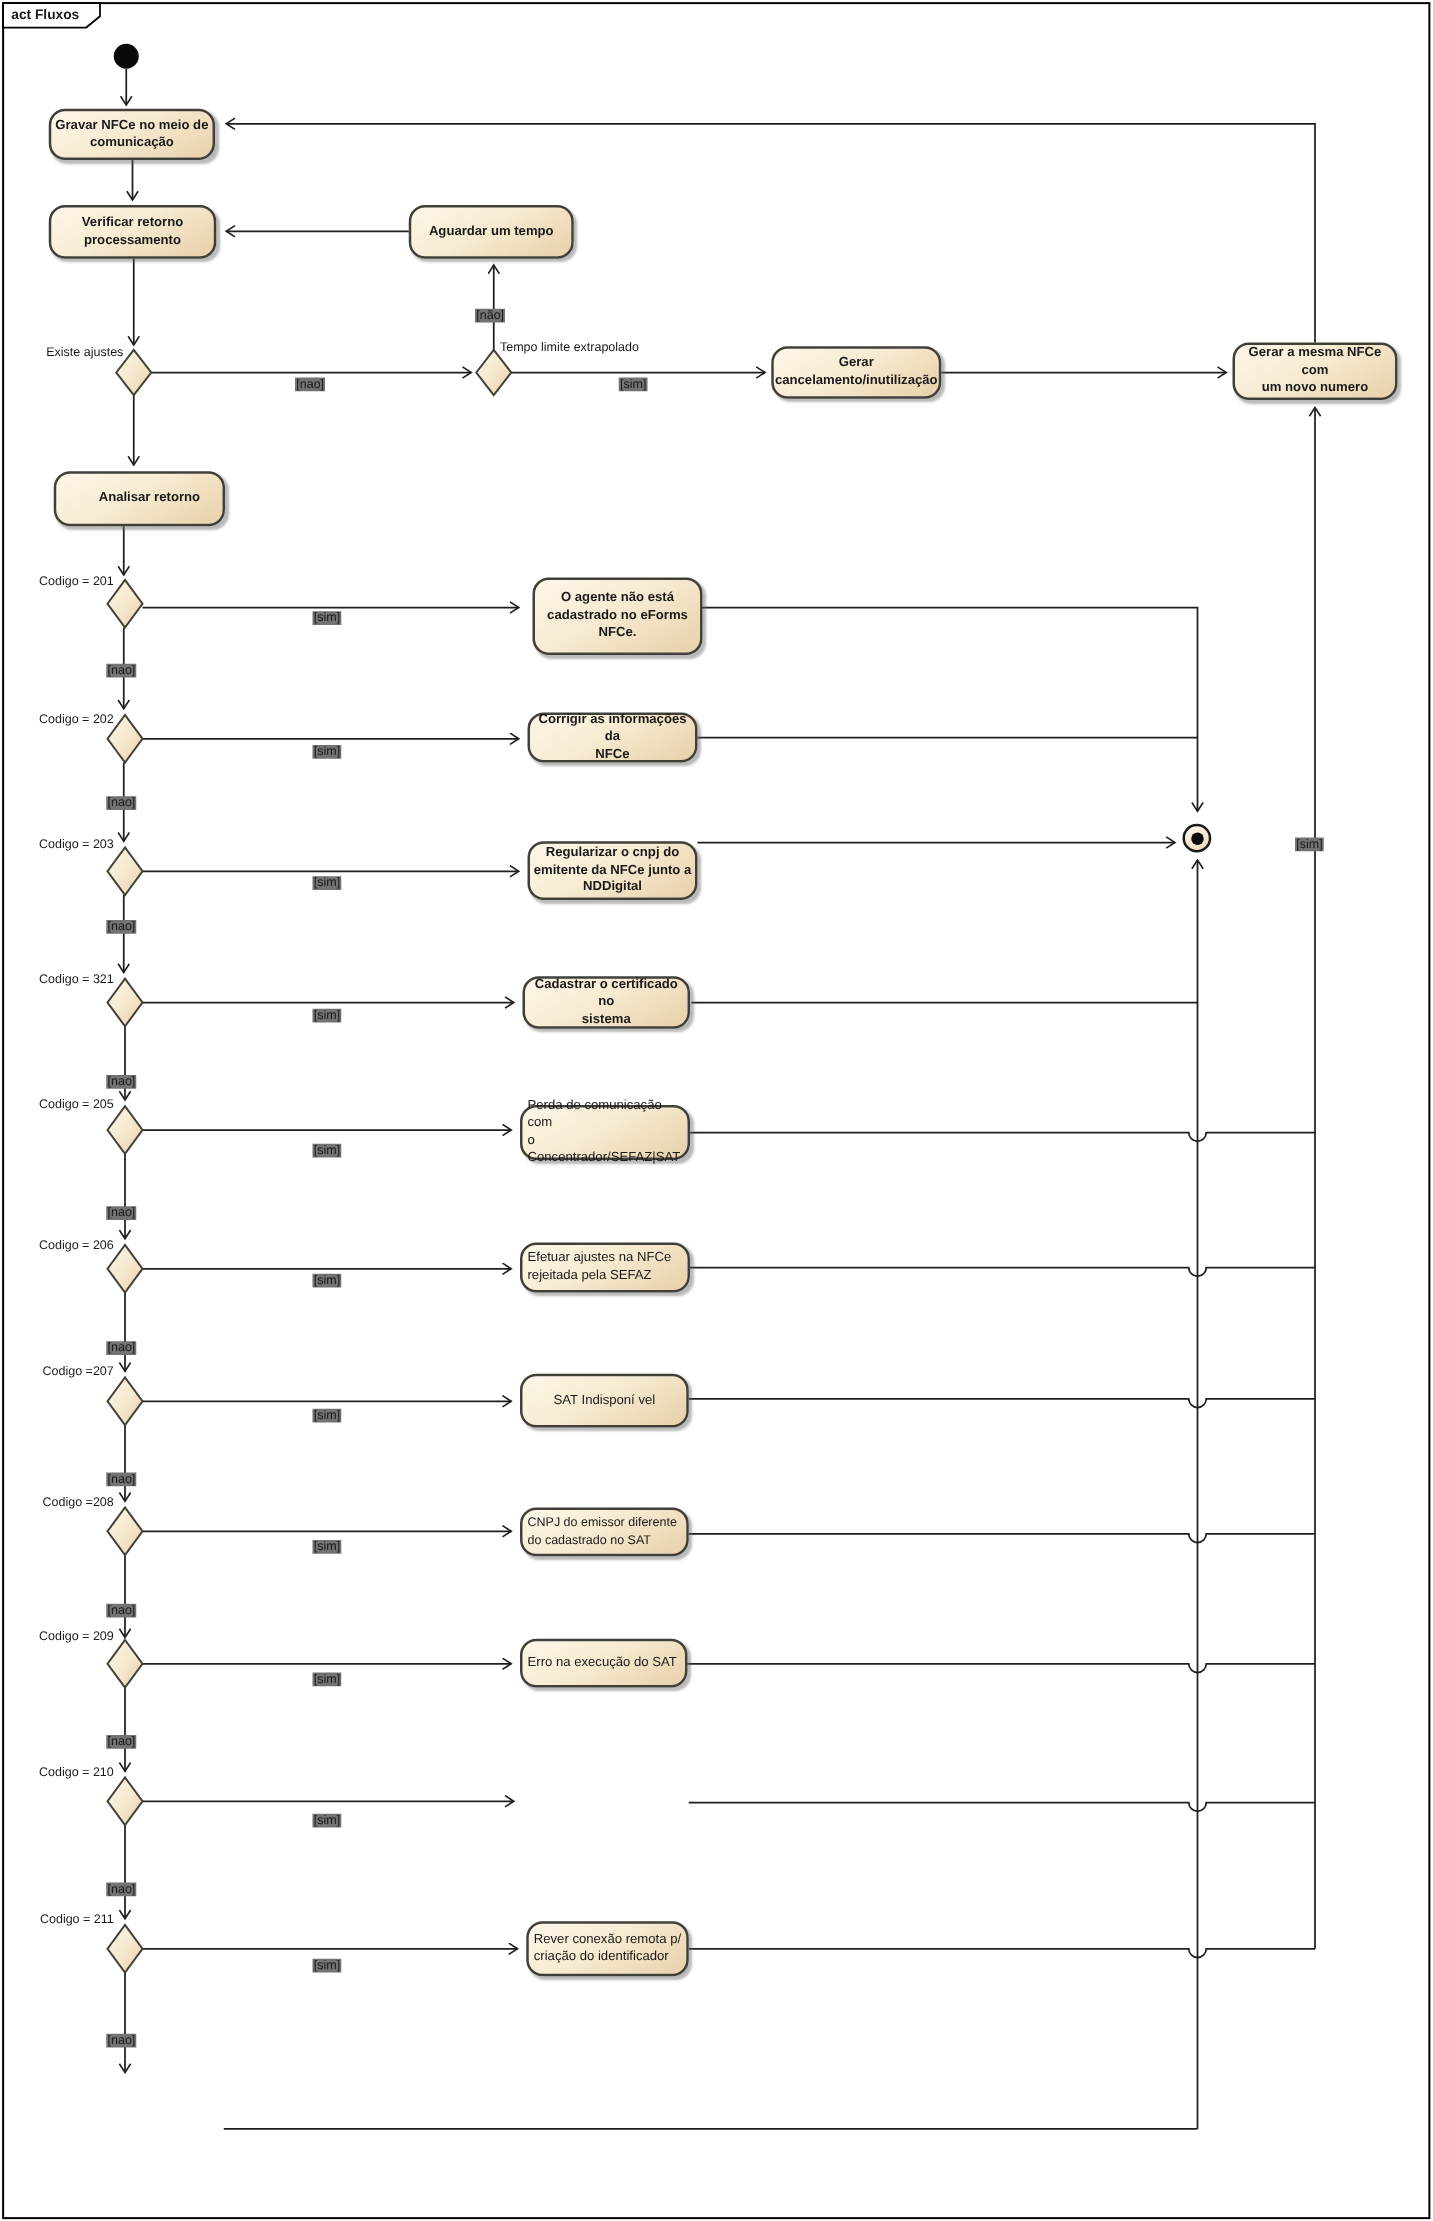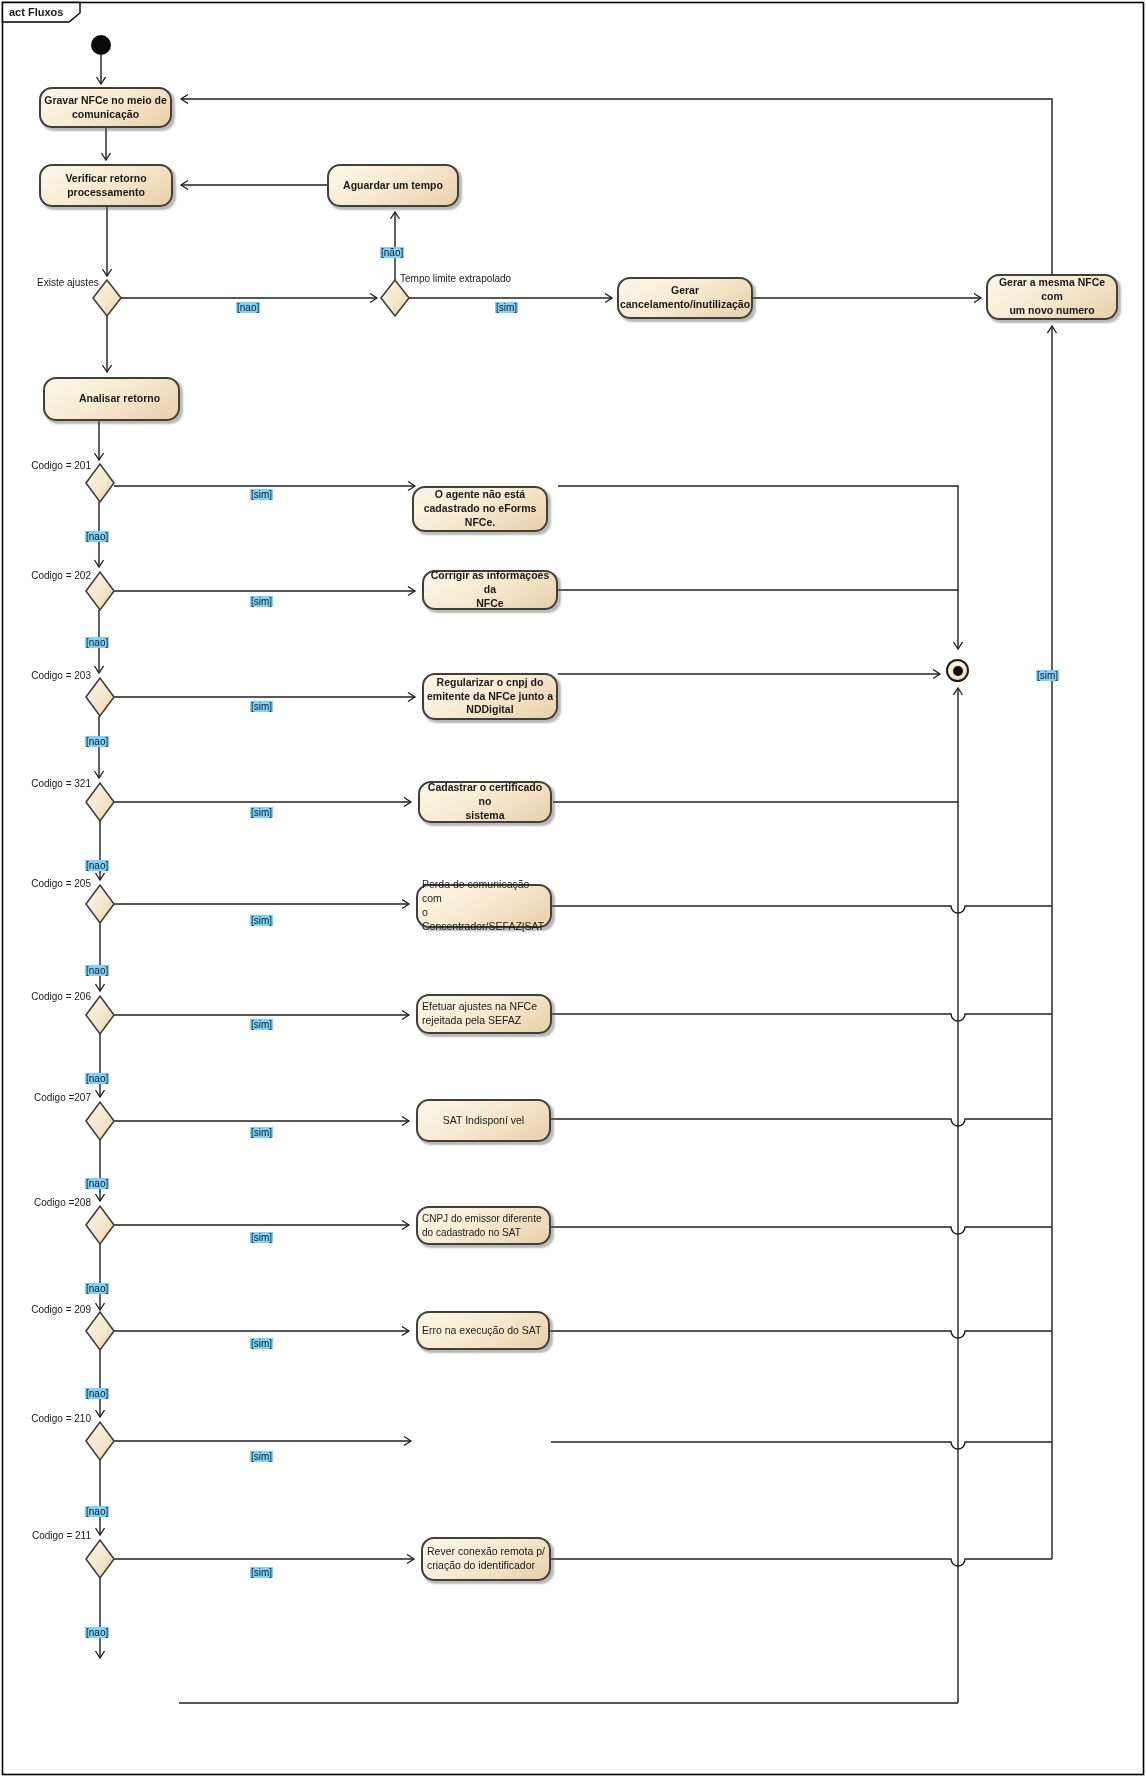--- a/index.html
+++ b/index.html
@@ -15,21 +15,21 @@
     box-shadow:2.5px 2.5px 2px rgba(100,100,100,.45);
     display:flex;align-items:center;justify-content:center;
     font-size:10.5px;font-weight:bold;line-height:1.32;text-align:center;
     white-space:pre-line;z-index:2;
   }
   .node.plain{font-weight:normal;justify-content:flex-start;text-align:left;padding:2px 4px;}
   .node.plain.ctr{justify-content:center;text-align:center;}
   .node.small{font-size:10px;}
   .lbl{
     position:absolute;font-size:10px;line-height:11px;white-space:nowrap;z-index:3;
-    background:#7dd3fc;padding:0 1px;
+    background:#737373;padding:0 1px;
   }
   .lbl.r{width:70px;text-align:right;background:transparent;}
   .dot-initial{
     position:absolute;left:91px;top:35px;width:20px;height:20px;border-radius:50%;
     background:#0a0a0a;z-index:2;
   }
   .dot-final{
     position:absolute;left:946px;top:659px;width:23px;height:23px;border-radius:50%;
     box-sizing:border-box;border:2px solid #1a1a1a;
     background:linear-gradient(150deg,#fdf7e9,#eed9b6);
@@ -140,21 +140,21 @@
 comunicação</div>
   <div class="node" style="left:39px;top:164px;width:134px;height:43px;">Verificar retorno
 processamento</div>
   <div class="node" style="left:327px;top:164px;width:132px;height:43px;">Aguardar um tempo</div>
   <div class="node" style="left:43px;top:377px;width:137px;height:44px;padding-left:16px;">Analisar retorno</div>
   <div class="node" style="left:617px;top:277px;width:136px;height:42px;">Gerar
 cancelamento/inutilização</div>
   <div class="node" style="left:986px;top:274px;width:132px;height:46px;">Gerar a mesma NFCe com
 um novo numero</div>
 
-  <div class="node" style="left:412px;top:462px;width:136px;height:46px;margin-top:24px;">O agente não está
+  <div class="node" style="left:426px;top:462px;width:136px;height:62px;">O agente não está
 cadastrado no eForms
 NFCe.</div>
   <div class="node" style="left:422px;top:570px;width:136px;height:40px;">Corrigir as informações da
 NFCe</div>
   <div class="node" style="left:422px;top:673px;width:136px;height:47px;">Regularizar o cnpj do
 emitente da NFCe junto a
 NDDigital</div>
   <div class="node" style="left:418px;top:781px;width:134px;height:42px;">Cadastrar o certificado no
 sistema</div>
   <div class="node plain" style="left:416px;top:884px;width:136px;height:44px;">Perda de comunicação com

